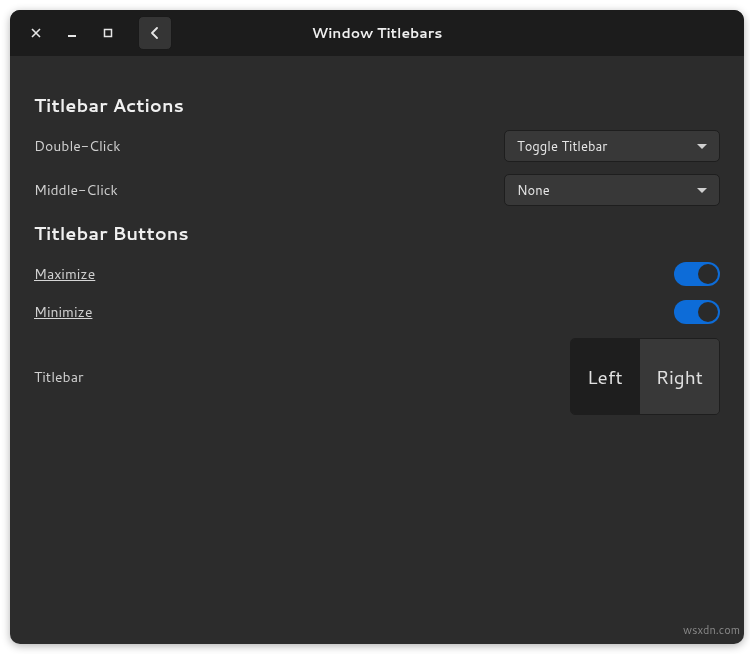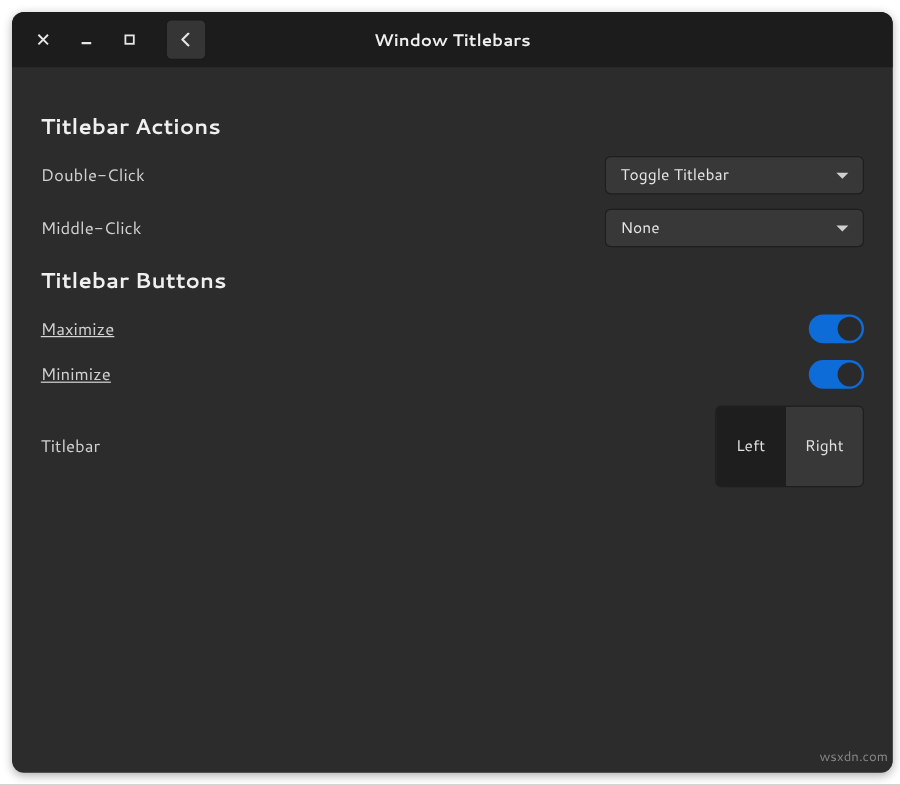--- a/index.html
+++ b/index.html
@@ -96,21 +96,21 @@
       top: 2px; right: 2px;
     }
     .segmented {
       display: flex;
       border: 1px solid #1e1e1e;
       border-radius: 5px;
       overflow: hidden;
     }
     .segmented .seg {
       padding: 24px 16px;
-      font-size: 13px;
+      font-size: 19px;
       background: #383838;
       cursor: pointer;
       color: #e0e0e0;
     }
     .segmented .seg.active { background: #1e1e1e; }
     .segmented .seg:not(:last-child) { border-right: 1px solid #1e1e1e; }
     .watermark {
       position: absolute;
       bottom: 6px; right: 20px;
       font-size: 11px;

